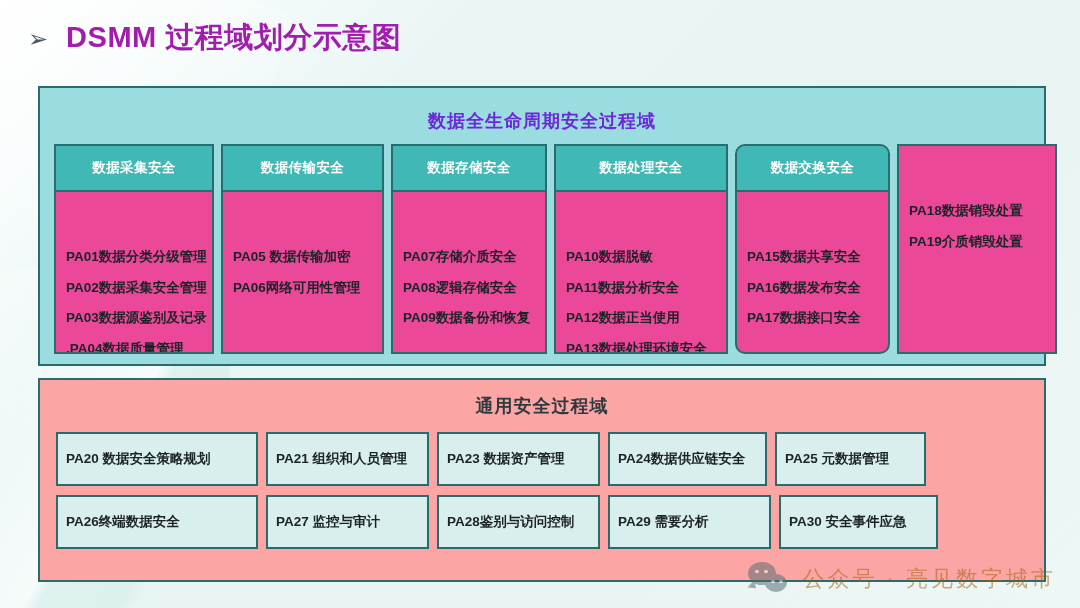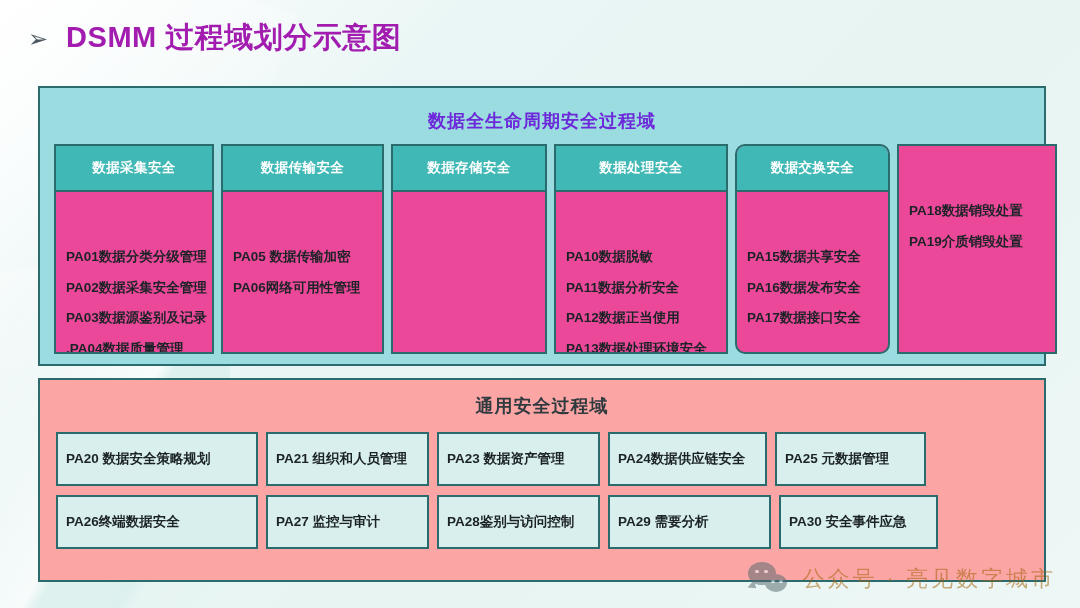--- a/index.html
+++ b/index.html
@@ -276,20 +276,25 @@
     <div class="lc-col w2">
       <div class="lc-col-head">数据传输安全</div>
       <div class="lc-col-body">
         <div class="lc-item">PA05 数据传输加密</div>
         <div class="lc-item">PA06网络可用性管理</div>
       </div>
     </div>
 
     <div class="lc-col w3">
       <div class="lc-col-head">数据存储安全</div>
+      <div class="lc-col-body">
+        <div class="lc-item">PA07存储介质安全</div>
+        <div class="lc-item">PA08逻辑存储安全</div>
+        <div class="lc-item">PA09数据备份和恢复</div>
+      </div>
     </div>
 
     <div class="lc-col w4">
       <div class="lc-col-head">数据处理安全</div>
       <div class="lc-col-body">
         <div class="lc-item">PA10数据脱敏</div>
         <div class="lc-item">PA11数据分析安全</div>
         <div class="lc-item">PA12数据正当使用</div>
         <div class="lc-item">PA13数据处理环境安全</div>
         <div class="lc-item">PA14数据导入导出安全</div>

